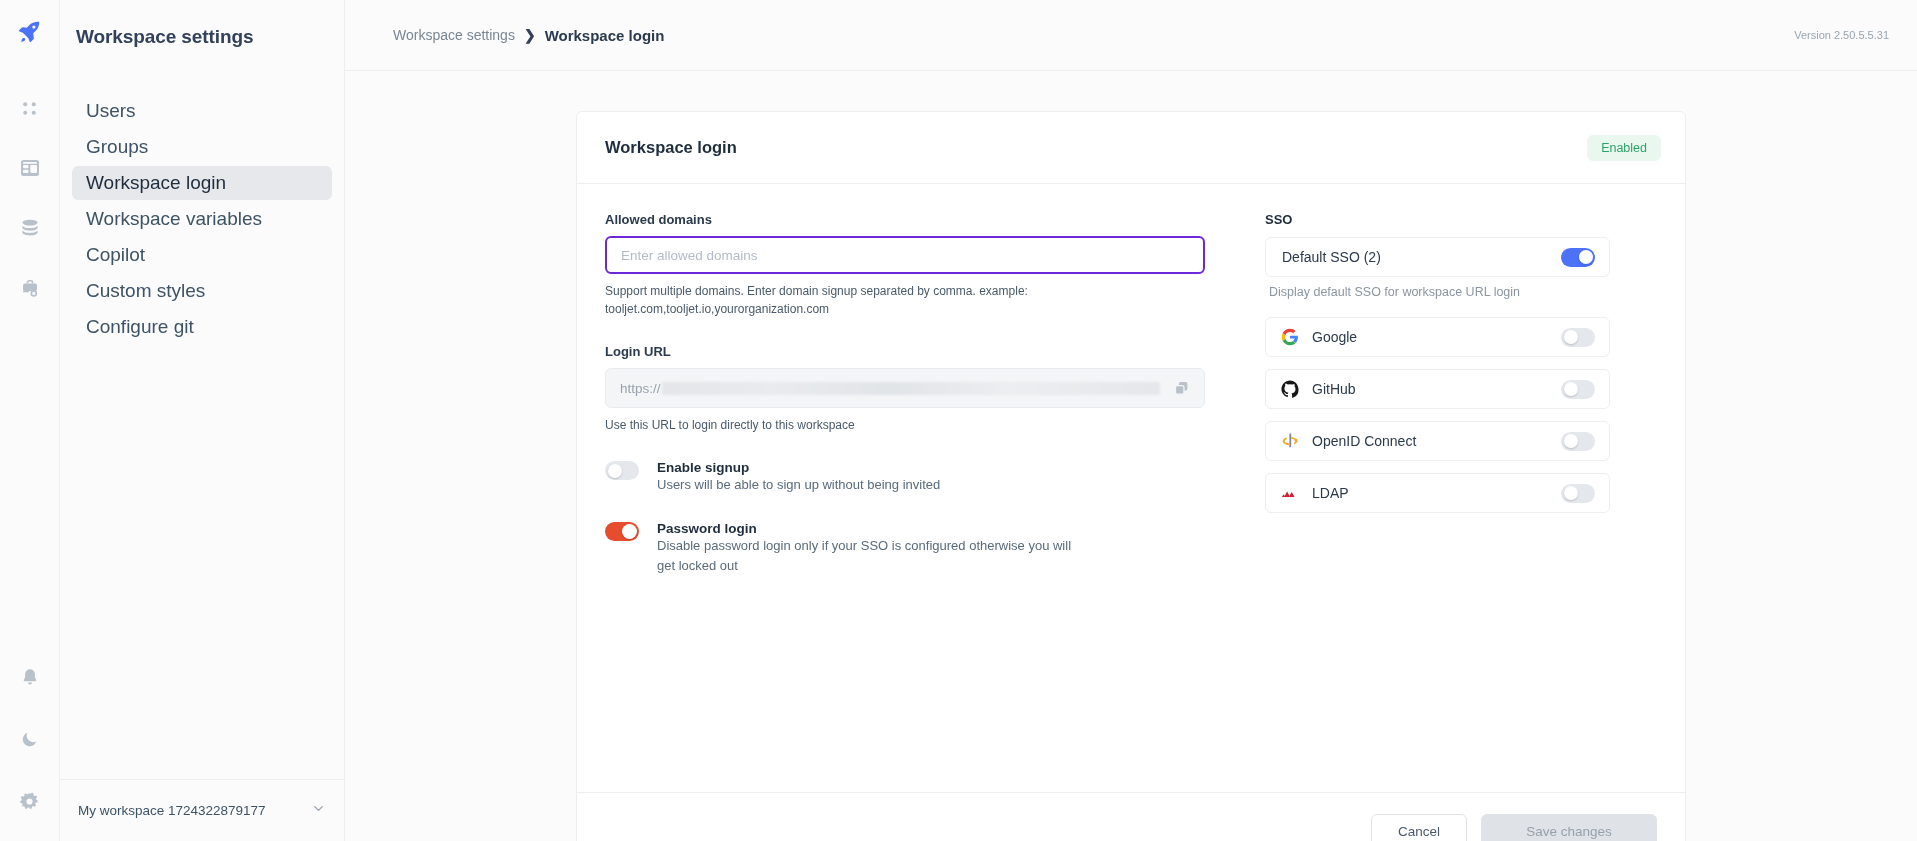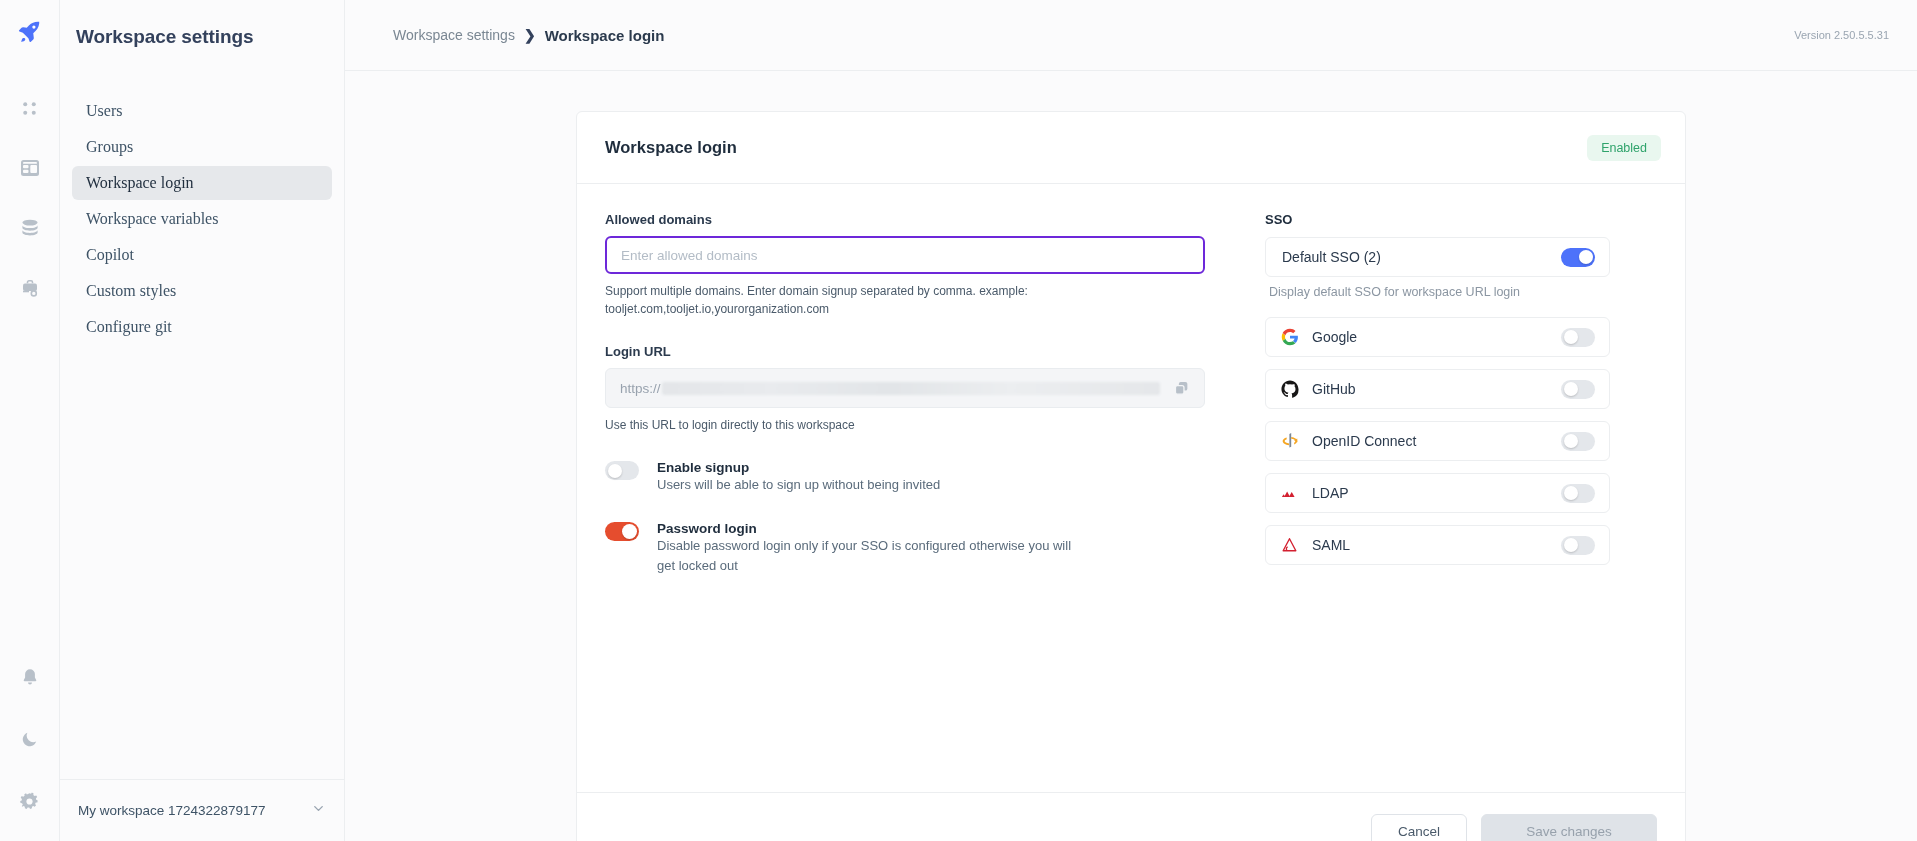--- a/index.html
+++ b/index.html
@@ -66,26 +66,25 @@
   }
   .sidebar-nav {
     margin-top: 46px;
     padding: 0 12px;
   }
   .nav-item {
     height: 34px;
     display: flex;
     align-items: center;
     padding: 0 14px;
-    font-size: 16px;
+    font-size: 19px;
     color: #3e5366;
     border-radius: 6px;
     margin-bottom: 2px;
     cursor: pointer;
-    font-family: Liberation Serif, serif;
   }
   .nav-item.active {
     background: #e6e8eb;
     color: #1f2d3d;
   }
   .sidebar-foot-spacer { flex: 1 1 auto; }
   .workspace-select {
     border-top: 1px solid #eceef0;
     height: 62px;
     display: flex;
@@ -574,34 +573,20 @@
                     <path d="M2.4 16.4l2.2-3.6 2.2 3.6z"></path>
                   </svg>
                 </span>
                 <span class="sso-name">LDAP</span>
               </div>
               <div class="sw">
                 <span class="knob"></span>
               </div>
             </div>
 
-            <div class="sso-row">
-              <div class="sso-left">
-                <span class="sso-icon">
-                  <svg width="19" height="19" viewBox="0 0 24 24" fill="none" stroke="#d32030" stroke-width="1.7" stroke-linejoin="round">
-                    <path d="M12 3.4L20 18.6H4z"></path>
-                    <path d="M9.6 13.6c-1.6 1.2-2 3-1 4.4" stroke-width="1.5"></path>
-                  </svg>
-                </span>
-                <span class="sso-name">SAML</span>
-              </div>
-              <div class="sw">
-                <span class="knob"></span>
-              </div>
-            </div>
           </div>
         </div>
 
         <div class="card-foot">
           <div class="btn btn-cancel">Cancel</div>
           <div class="btn btn-save">Save changes</div>
         </div>
 
       </div>
     </div>

